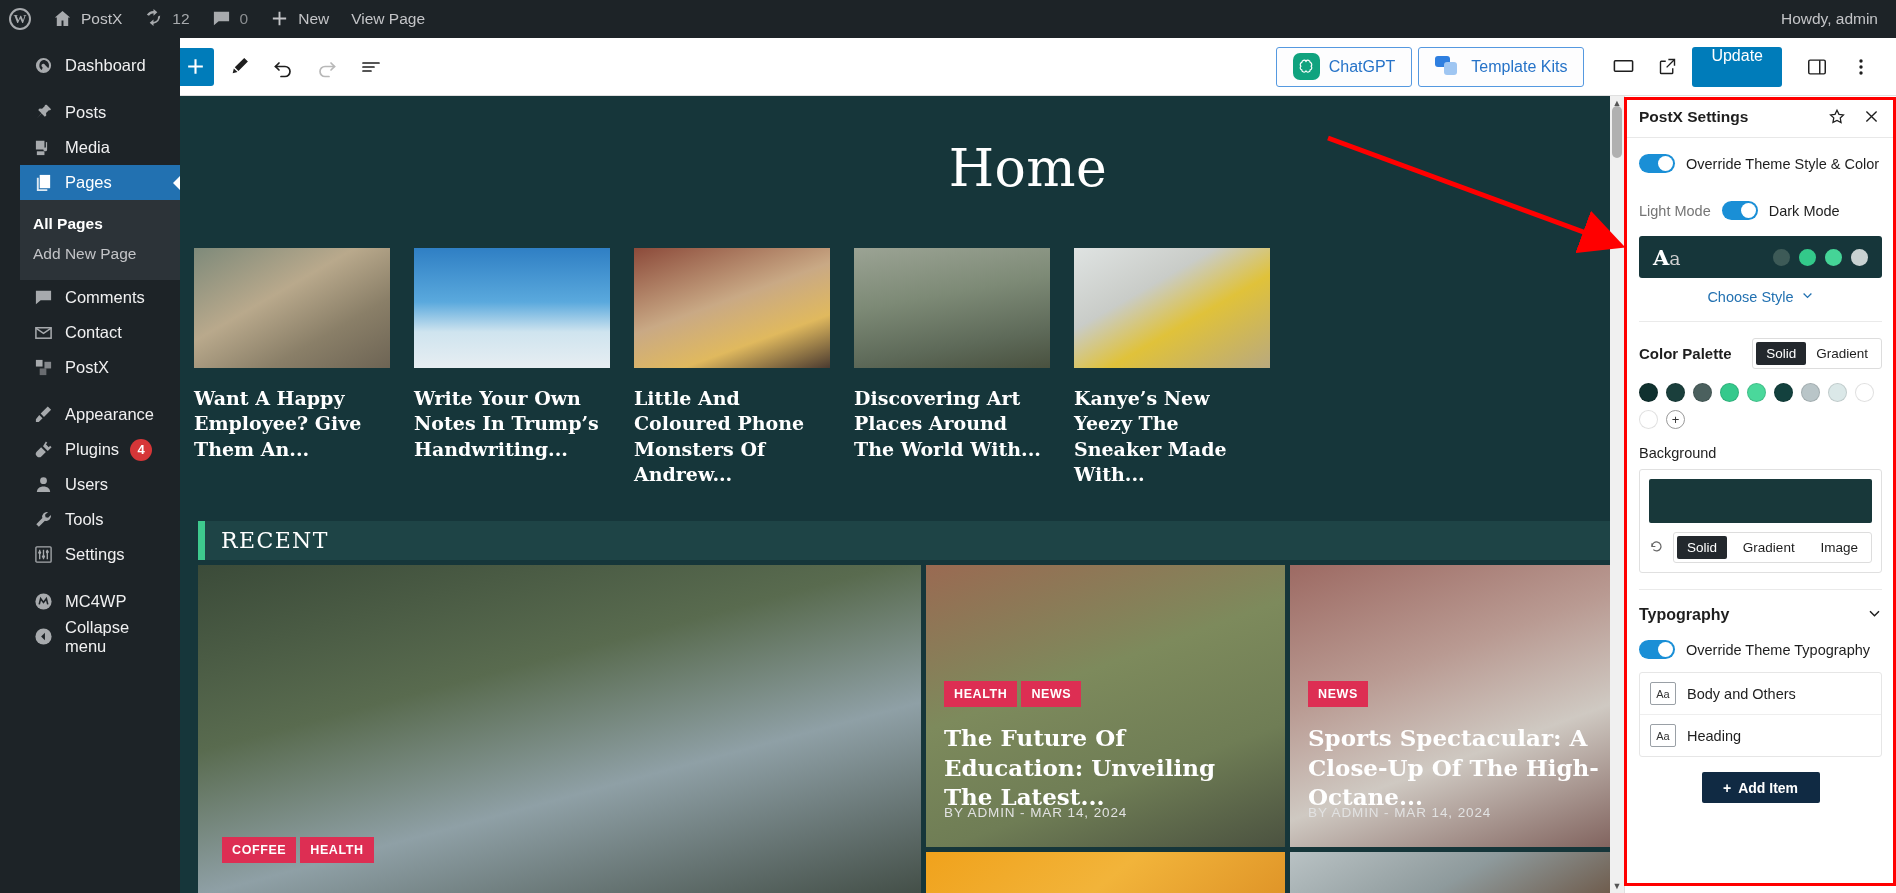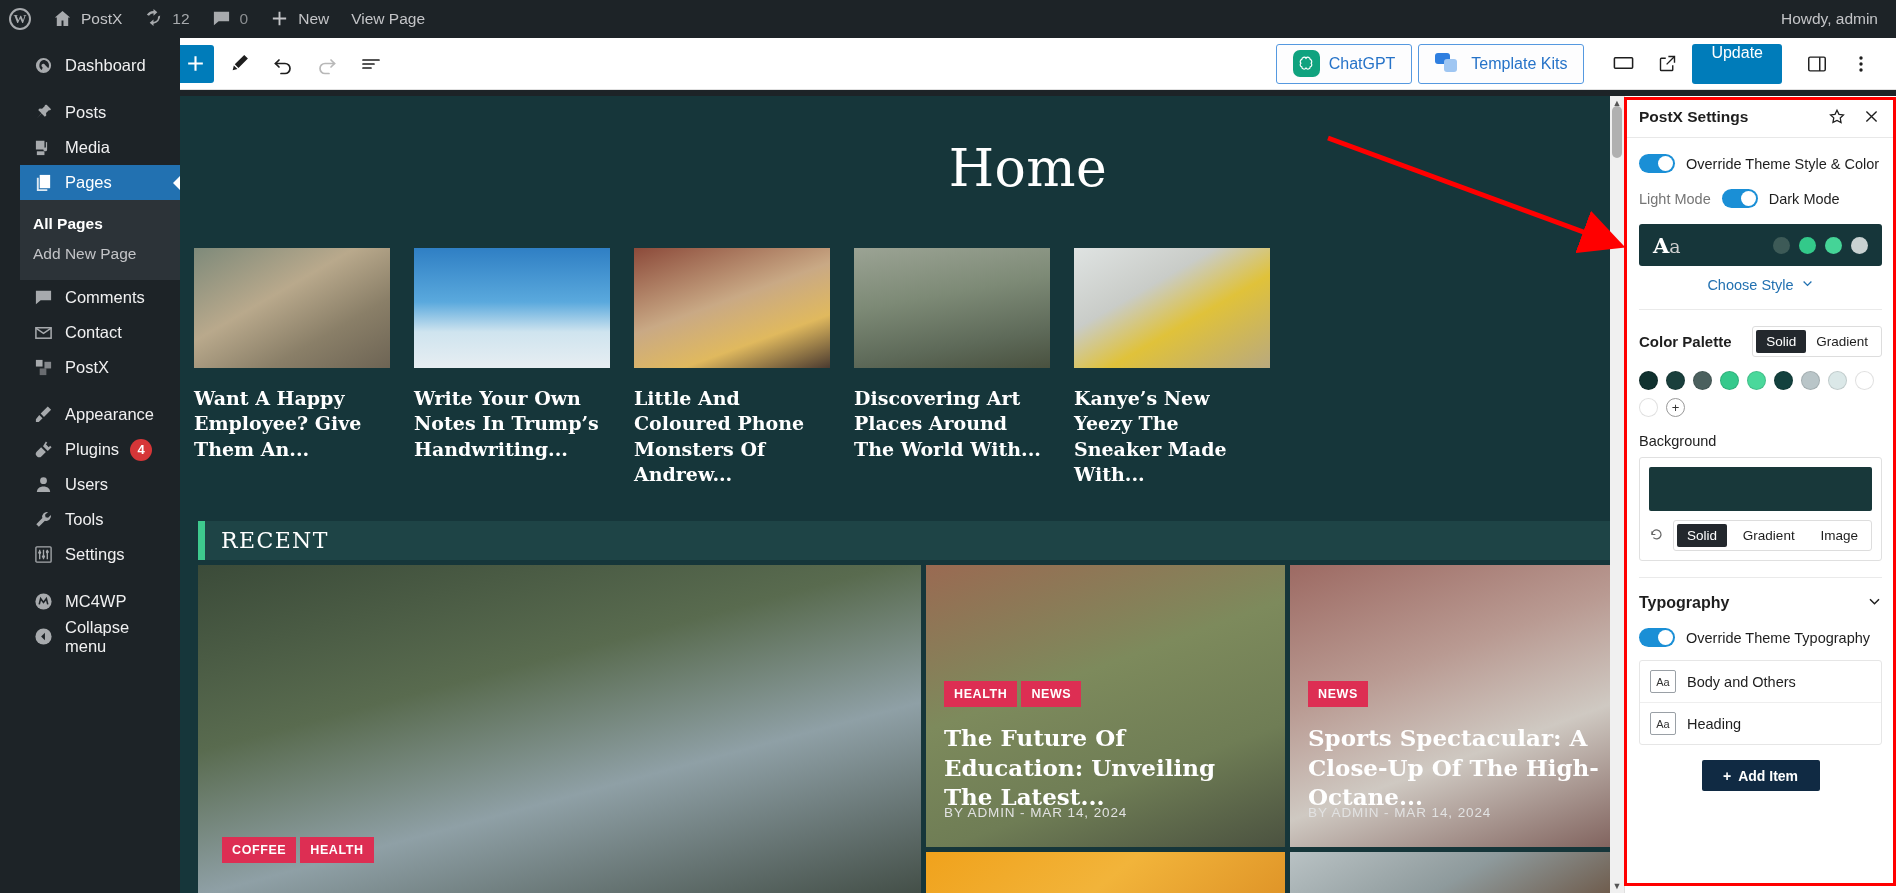--- a/index.html
+++ b/index.html
@@ -64,21 +64,21 @@
   .menu-item.active .mi-ico { color: #fff; }
   .plug-badge {
     background: #d63638; color: #fff; border-radius: 11px;
     font-size: 13px; min-width: 22px; height: 22px; line-height: 22px;
     text-align: center; padding: 0 6px; font-weight: 600;
   }
   .sep { height: 12px; }
 
   
   #edheader {
-    position: absolute; top: 38px; left: 160px; width: 1736px; height: 52px;
+    position: absolute; top: 38px; left: 160px; width: 1736px; height: 58px;
     background: #fff; border-bottom: 1px solid #e0e0e0;
     display: flex; align-items: center; padding: 0 16px; gap: 6px;
     z-index: 30;
   }
   .eh-btn {
     width: 38px; height: 38px; display: flex; align-items: center; justify-content: center;
     border-radius: 3px; color: #1e1e1e;
   }
   .eh-add {
     width: 38px; height: 38px; background: #007cba; color: #fff;
@@ -642,21 +642,21 @@
     </span>
   </div>
 
   <div class="p-body">
 
     <div class="sect">
       <div class="row">
         <span class="toggle"></span>
         <span>Override Theme Style &amp; Color</span>
       </div>
-      <div class="row" style="margin-top:16px;">
+      <div class="row" style="margin-top:28px;">
         <span class="muted">Light Mode</span>
         <span class="toggle"></span>
         <span>Dark Mode</span>
       </div>
       <div class="style-prev">
         <span class="aa">A<small>a</small></span>
         <span class="sp-dots">
           <i class="sp-dot" style="background:#3d5a57;"></i>
           <i class="sp-dot" style="background:#33c98a;"></i>
           <i class="sp-dot" style="background:#45d497;"></i>

